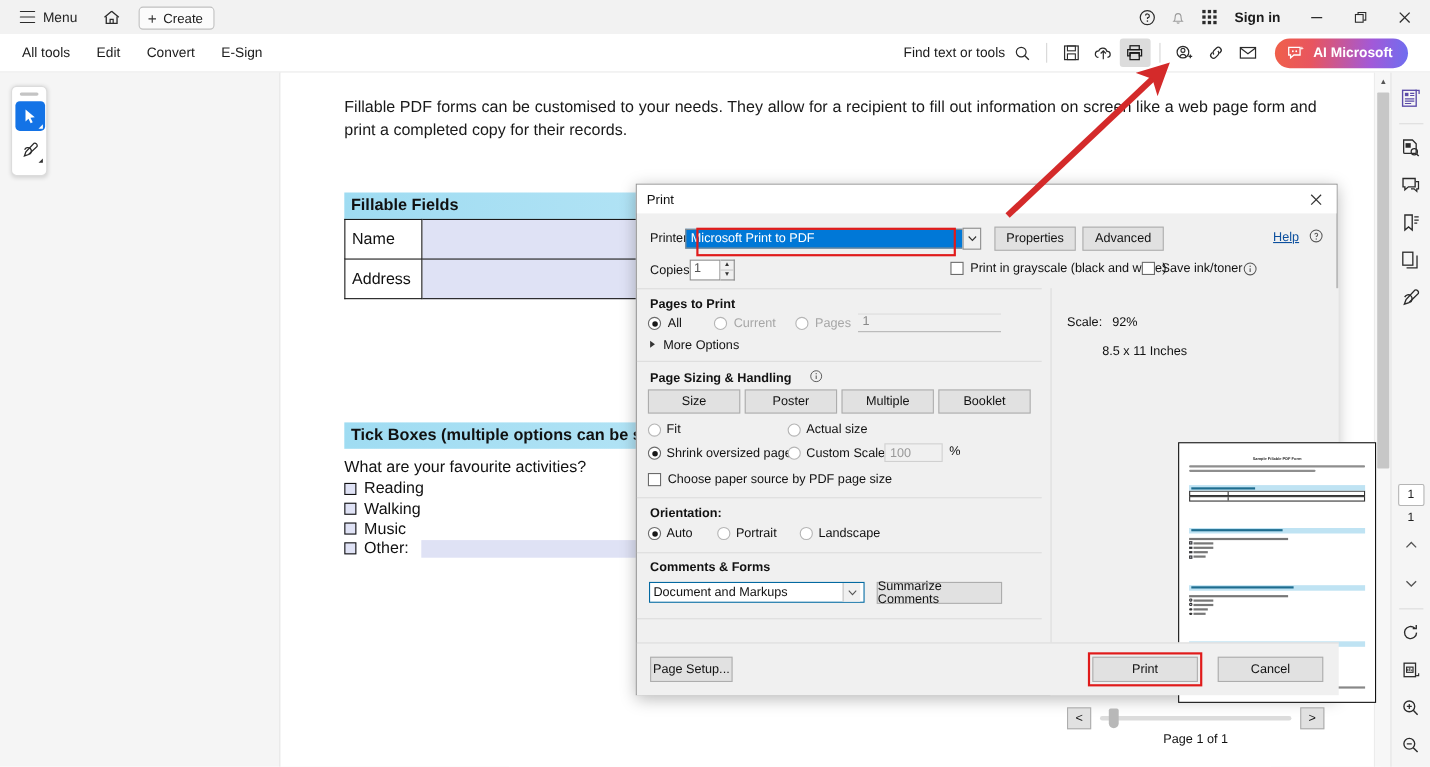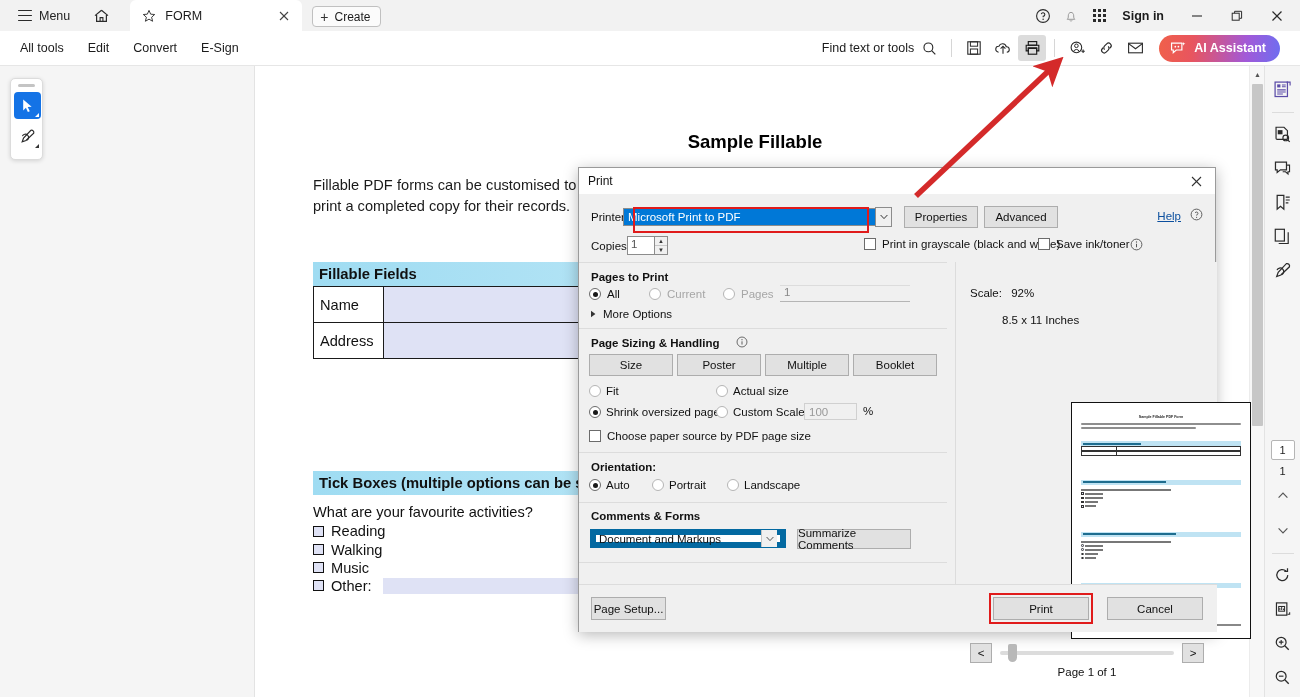--- a/index.html
+++ b/index.html
@@ -202,21 +202,21 @@
   .radio.off{ border-color:#b5b5b5; }
   .lbl-dim{ color:#a6a6a6; }
   .grp-title{ font-size:11.5px; font-weight:bold; color:#111; }
 
   .leftpane{ position:absolute; left:0; top:68px; width:368px; }
   .pane-sep{ position:absolute; left:0; width:368px; height:1px; background:#dcdcdc; }
 
   .sizebtn{ width:84px; height:22px; }
 
   .select-box{
-    width:196px; height:19px; background:#fff; border:6px solid #0369a1;
+    width:196px; height:19px; background:#fff; border:1px solid #0369a1;
     display:flex; align-items:center; padding:0 3px; font-size:11.5px; color:#111;
   }
   .select-box .sarrow{ margin-left:auto; width:16px; height:17px;
     background:#f0f0f0; border-left:1px solid #c4c4c4;
     display:flex; align-items:center; justify-content:center; }
 
   
   .preview{
     position:absolute; left:376px; top:68px; width:262px; height:370px;
     background:#f0f0f0; border-left:1px solid #dcdcdc;
@@ -282,34 +282,20 @@
     </div>
     <div class="home-btn">
       <svg width="17" height="16" viewBox="0 0 17 16">
         <path d="M8.5 2.2 L15 7.6 M8.5 2.2 L2 7.6" stroke="#2b2b2b" stroke-width="1.2" fill="none"></path>
         <path d="M3.6 7.1 V13.3 H13.4 V7.1" stroke="#2b2b2b" stroke-width="1.2" fill="none"></path>
         <path d="M7.1 13.3 V9.6 H9.9 V13.3" stroke="#2b2b2b" stroke-width="1.1" fill="none"></path>
       </svg>
     </div>
   </div>
 
-  <div class="tab">
-    <span class="star">
-      <svg width="14" height="14" viewBox="0 0 16 16">
-        <path d="M8 1.6 L9.9 5.9 L14.5 6.3 L11 9.4 L12.1 14 L8 11.6 L3.9 14 L5 9.4 L1.5 6.3 L6.1 5.9 Z" fill="none" stroke="#2b2b2b" stroke-width="1.05" stroke-linejoin="round"></path>
-      </svg>
-    </span>
-    <span class="tab-title">FORM</span>
-    <span class="tab-close">
-      <svg width="10" height="10" viewBox="0 0 10 10">
-        <line x1="1" y1="1" x2="9" y2="9" stroke="#444" stroke-width="1.1"></line>
-        <line x1="9" y1="1" x2="1" y2="9" stroke="#444" stroke-width="1.1"></line>
-      </svg>
-    </span>
-  </div>
 
   <div class="create-btn">
     <span class="plus">+</span>
     <span>Create</span>
   </div>
 
   <div class="tb-right">
     <div class="tb-icon">
       <svg width="16" height="16" viewBox="0 0 16 16">
         <circle cx="8" cy="8" r="6.4" fill="none" stroke="#2b2b2b" stroke-width="1.1"></circle>
@@ -415,21 +401,21 @@
         <path d="M1.6 2.6 L8.5 7.8 L15.4 2.6" fill="none" stroke="#2b2b2b" stroke-width="1.1"></path>
       </svg>
     </div>
     <div class="ai-btn">
       <svg width="17" height="15" viewBox="0 0 18 16">
         <path d="M1.6 2.2 h11 v7.4 h-6 l-3.2 2.8 v-2.8 h-1.8 z" fill="none" stroke="#fff" stroke-width="1.25"></path>
         <path d="M14.4 1 l.5 1.5 l1.5 .5 l-1.5 .5 l-.5 1.5 l-.5 -1.5 l-1.5 -.5 l1.5 -.5 z" fill="#fff"></path>
         <circle cx="5.6" cy="6" r=".9" fill="#fff"></circle>
           <circle cx="8.9" cy="6" r=".9" fill="#fff"></circle>
       </svg>
-      <span>AI Assistant</span>
+      <span>AI Microsoft</span>
     </div>
   </div>
 </div>
 
 <div class="leftrail">
   <div class="float-tools">
     <div class="grip"></div>
     <div class="ft-item sel">
       <svg width="15" height="15" viewBox="0 0 16 16">
         <path d="M3.4 1.6 L12.4 9.2 L8.2 9.6 L10.4 14 L8.4 14.9 L6.3 10.5 L3.4 13.3 Z" fill="#ffffff"></path>
@@ -441,21 +427,20 @@
         <path d="M12.6 2.4 a2.4 2.4 0 0 1 3 3 L7.4 13.2 L3.4 14.6 L4.8 10.6 Z" fill="none" stroke="#2b2b2b" stroke-width="1.25"></path>
         <path d="M3.6 8.6 a3.4 3.4 0 1 1 4.6 4.4" fill="none" stroke="#2b2b2b" stroke-width="1.25"></path>
       </svg>
       <span class="corner dark"></span>
     </div>
   </div>
 </div>
 
 <div class="docarea">
   <div class="page">
-    <div class="pdf-title">Sample Fillable</div>
     <div class="pdf-para">Fillable PDF forms can be customised to your needs. They allow for a recipient to fill out information on screen like a web page form and print a completed copy for their records.</div>
 
     <div style="height:46px"></div>
     <div class="sec-head">Fillable Fields</div>
     <table class="tbl">
       <tbody>
           <tr>
         <td class="lbl">Name</td>
         <td class="fld"></td>
       </tr>

